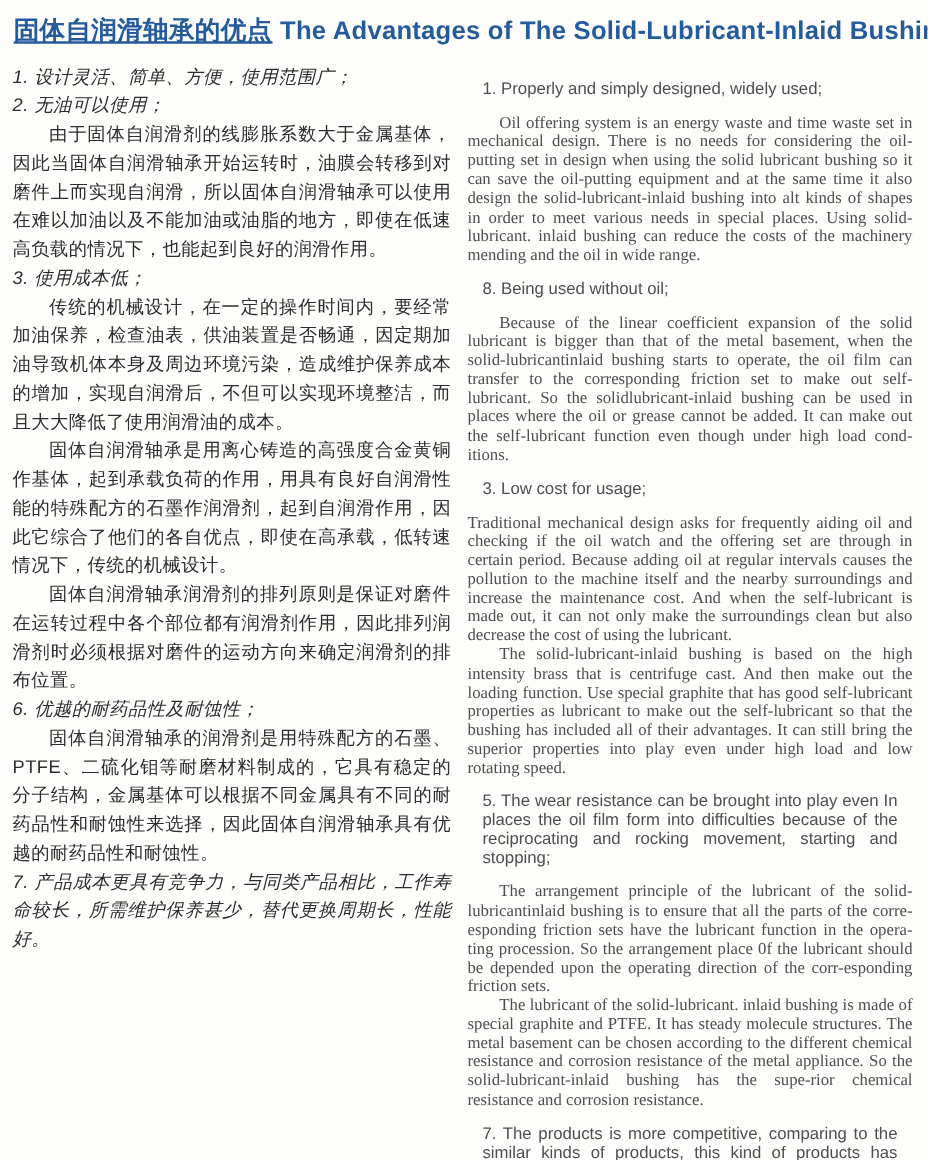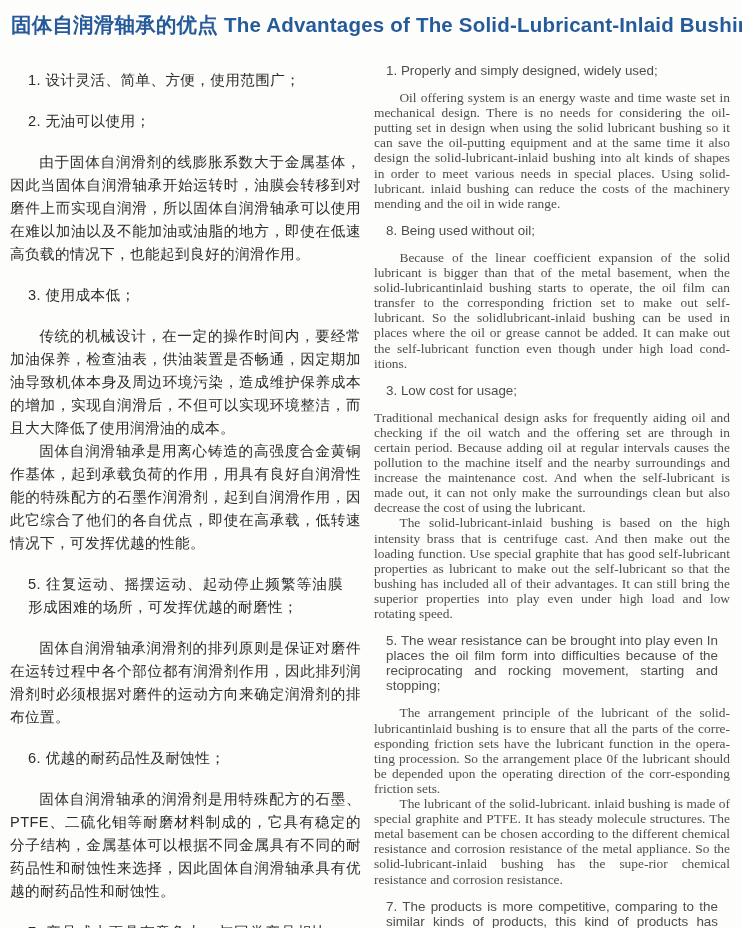--- a/index.html
+++ b/index.html
@@ -23,37 +23,37 @@
   .title {
     margin: 0;
     padding: 2px 0 0 1px;
     font-size: 20.5px;
     line-height: 26px;
     font-weight: bold;
     color: #255a9b;
     letter-spacing: 0.2px;
     white-space: nowrap;
   }
-  .title .zh { margin-right: 6px; }
+  .title .zh { margin-right: 6px; text-decoration: underline; }
   .columns {
     display: flex;
     margin-top: 13px;
     gap: 13px;
   }
   
   .col-zh {
     width: 351px;
     flex: 0 0 351px;
     font-size: 14.6px;
     line-height: 23px;
     color: #2c2c2c;
     text-align: justify;
     letter-spacing: 0.4px;
   }
-  .col-zh .sec-heading { text-indent: 0; margin: 18px; }
+  .col-zh .sec-heading { text-indent: 0; margin: 0; font-style: italic; }
   .col-zh .sec-body { text-indent: 2em; margin: 0; }
   
   .col-en {
     width: 356px;
     flex: 0 0 356px;
     font-size: 13.4px;
     line-height: 15.1px;
     color: #4e4e4e;
     text-align: justify;
   }
@@ -78,24 +78,23 @@
       </div>
       <div class="sec">
         <p class="sec-heading">2. 无油可以使用；</p>
         <p class="sec-body">由于固体自润滑剂的线膨胀系数大于金属基体，因此当固体自润滑轴承开始运转时，油膜会转移到对磨件上而实现自润滑，所以固体自润滑轴承可以使用在难以加油以及不能加油或油脂的地方，即使在低速高负载的情况下，也能起到良好的润滑作用。</p>
       </div>
       <div class="sec">
         <p class="sec-heading">3. 使用成本低；</p>
         <p class="sec-body">传统的机械设计，在一定的操作时间内，要经常加油保养，检查油表，供油装置是否畅通，因定期加油导致机体本身及周边环境污染，造成维护保养成本的增加，实现自润滑后，不但可以实现环境整洁，而且大大降低了使用润滑油的成本。</p>
       </div>
       <div class="sec">
-        <p class="sec-body">固体自润滑轴承是用离心铸造的高强度合金黄铜作基体，起到承载负荷的作用，用具有良好自润滑性能的特殊配方的石墨作润滑剂，起到自润滑作用，因此它综合了他们的各自优点，即使在高承载，低转速情况下，可发挥优越的性能。</p>
+        <p class="sec-body">固体自润滑轴承是用离心铸造的高强度合金黄铜作基体，起到承载负荷的作用，用具有良好自润滑性能的特殊配方的石墨作润滑剂，起到自润滑作用，因此它综合了他们的各自优点，即使在高承载，低转速情况下，传统的机械设计。</p>
       </div>
       <div class="sec">
-        <p class="sec-heading">5. 往复运动、摇摆运动、起动停止频繁等油膜形成困难的场所，可发挥优越的耐磨性；</p>
         <p class="sec-body">固体自润滑轴承润滑剂的排列原则是保证对磨件在运转过程中各个部位都有润滑剂作用，因此排列润滑剂时必须根据对磨件的运动方向来确定润滑剂的排布位置。</p>
       </div>
       <div class="sec">
         <p class="sec-heading">6. 优越的耐药品性及耐蚀性；</p>
         <p class="sec-body">固体自润滑轴承的润滑剂是用特殊配方的石墨、PTFE、二硫化钼等耐磨材料制成的，它具有稳定的分子结构，金属基体可以根据不同金属具有不同的耐药品性和耐蚀性来选择，因此固体自润滑轴承具有优越的耐药品性和耐蚀性。</p>
       </div>
       <div class="sec">
         <p class="sec-heading">7. 产品成本更具有竞争力，与同类产品相比，工作寿命较长，所需维护保养甚少，替代更换周期长，性能好。</p>
       </div>
     </div>

